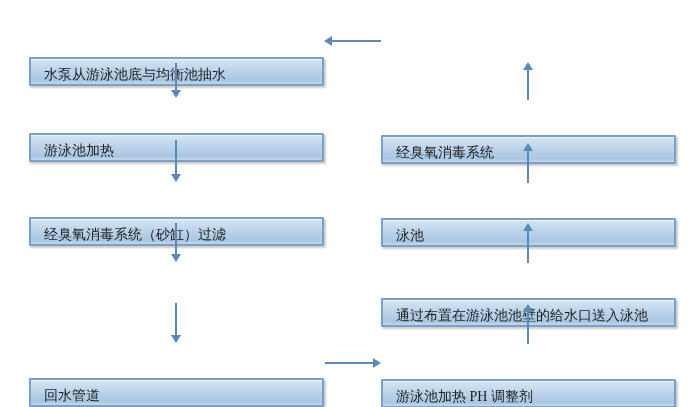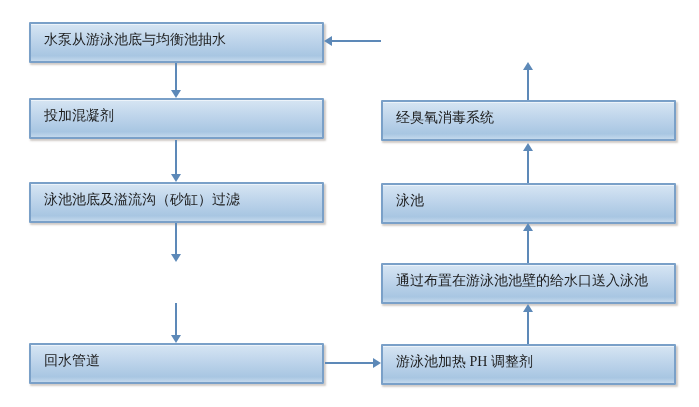--- a/index.html
+++ b/index.html
@@ -14,53 +14,54 @@
   }
   html,body{margin:0;padding:0;}
   body{
     width:699px;height:407px;background:var(--bg);
     font-family:"Liberation Serif","DejaVu Serif",serif;
     overflow:hidden;
   }
   .canvas{position:relative;width:699px;height:407px;background:var(--bg);}
   .node{
     position:absolute;
-    width:295px;height:41px;
+    width:295px;height:29px;
     box-sizing:border-box;
     border:2px solid var(--box-border);
     border-radius:1px;
     background:linear-gradient(180deg,
       var(--box-fill-top) 0%,
       var(--box-fill-mid) 48%,
       var(--box-fill-low) 86%,
       var(--box-fill-bottom) 100%);
     box-shadow:1.5px 2px 2px rgba(150,140,130,0.45),
                inset 0 1px 0 rgba(255,255,255,0.55);
     color:var(--text);
     font-size:14px;line-height:15px;
     padding:8px 8px 0 13px;
     white-space:nowrap;
+    margin-top:35px;
   }
   .line{position:absolute;background:var(--arrow);}
   .line.v{width:2px;}
   .line.h{height:2px;}
   .head{position:absolute;width:0;height:0;}
   .head.down{border-left:5px solid transparent;border-right:5px solid transparent;border-top:8px solid var(--arrow);}
   .head.up{border-left:5px solid transparent;border-right:5px solid transparent;border-bottom:8px solid var(--arrow);}
   .head.left{border-top:5px solid transparent;border-bottom:5px solid transparent;border-right:8px solid var(--arrow);}
   .head.right{border-top:5px solid transparent;border-bottom:5px solid transparent;border-left:8px solid var(--arrow);}
 </style>
 </head>
 <body>
 
 <div class="canvas">
 
   <div class="node" style="left:29px;top:22px">水泵从游泳池底与均衡池抽水</div>
-  <div class="node" style="left:29px;top:98px">投加混凝剂</div>
-  <div class="node" style="left:29px;top:182px">泳池池底及溢流沟（砂缸）过滤</div>
+  <div class="node" style="left:29px;top:98px">游泳池加热</div>
+  <div class="node" style="left:29px;top:182px">经臭氧消毒系统（砂缸）过滤</div>
   <div class="node" style="left:29px;top:343px">回水管道</div>
 
   <div class="node" style="left:381px;top:100px">经臭氧消毒系统</div>
   <div class="node" style="left:381px;top:183px">泳池</div>
   <div class="node" style="left:381px;top:263px">通过布置在游泳池池壁的给水口送入泳池</div>
   <div class="node" style="left:381px;top:344px">游泳池加热 PH 调整剂</div>
 
   <div class="line v" style="left:175px;top:63px;height:27px"></div>
   <div class="head down" style="left:171px;top:90px"></div>
 

